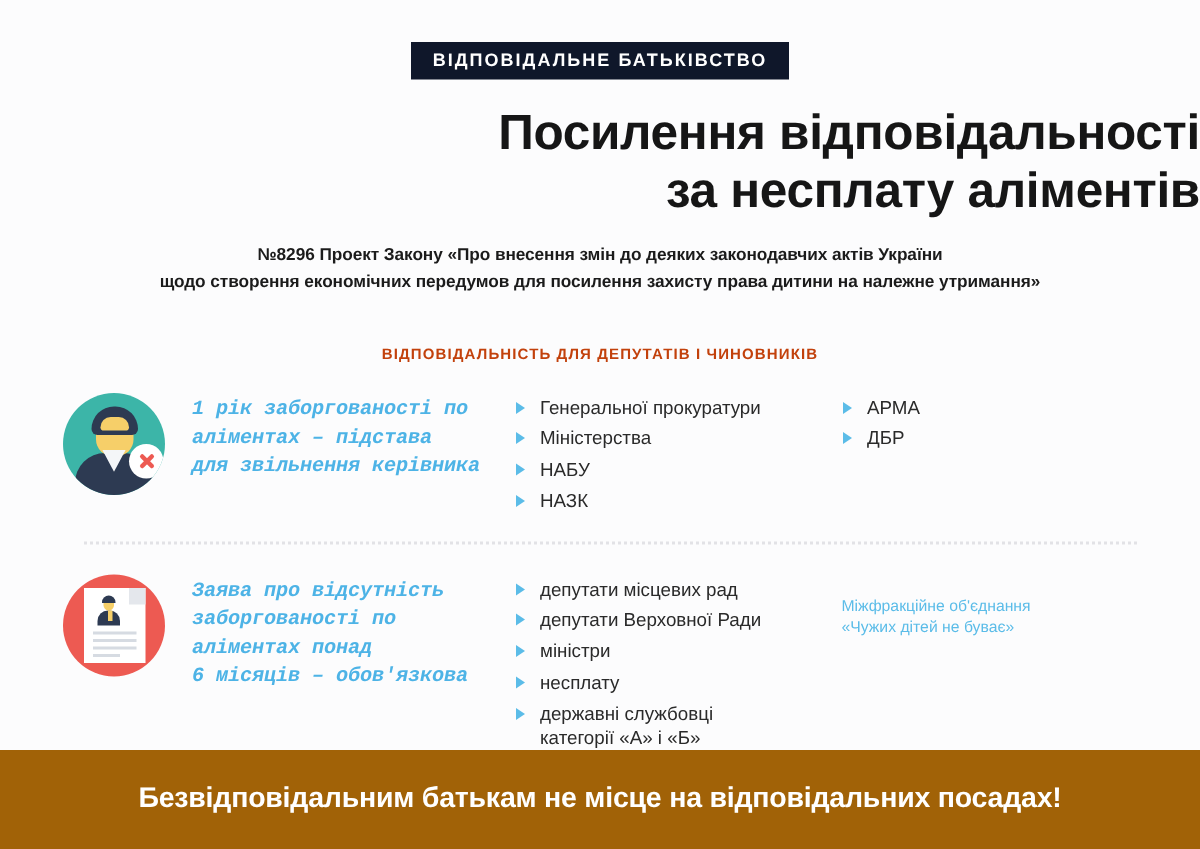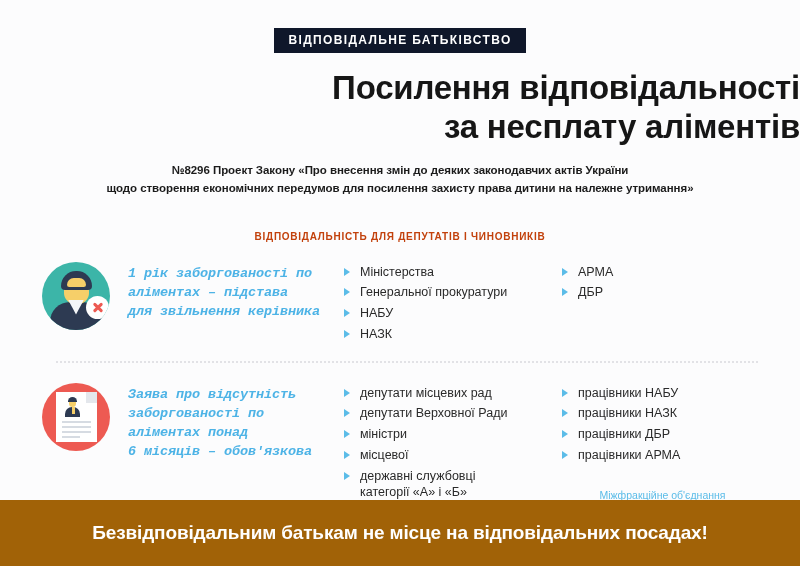--- a/index.html
+++ b/index.html
@@ -308,22 +308,22 @@
     height: 0;
     border-left: 6px solid #5bbce8;
     border-top: 4.5px solid transparent;
     border-bottom: 4.5px solid transparent;
   }
   ul.blist li .sub {
     display: block;
   }
 
   .credit {
-    margin-top: 24px;
-    text-align: center;
+    margin-top: 12px;
+    text-align: left;
     color: #5bbce8;
     font-size: 10.5px;
     line-height: 1.42;
     padding-right: 2px;
   }
   .credit .line { display: block; }
 
   
   .banner {
     position: absolute;
@@ -385,22 +385,22 @@
         <div class="caption">
           <span class="line">1 рік заборгованості по</span>
           <span class="line">аліментах – підстава</span>
           <span class="line">для звільнення керівника</span>
         </div>
       </div>
 
       <div class="lists">
         <div class="col-a">
           <ul class="blist">
+            <li><span>Генеральної прокуратури</span></li>
             <li><span>Міністерства</span></li>
-            <li><span>Генеральної прокуратури</span></li>
             <li><span>НАБУ</span></li>
             <li><span>НАЗК</span></li>
           </ul>
         </div>
         <div class="col-b">
           <ul class="blist">
             <li><span>АРМА</span></li>
             <li><span>ДБР</span></li>
           </ul>
         </div>
@@ -437,34 +437,28 @@
           <span class="line">6 місяців – обов'язкова</span>
         </div>
       </div>
 
       <div class="lists">
         <div class="col-a">
           <ul class="blist">
             <li><span>депутати місцевих рад</span></li>
             <li><span>депутати Верховної Ради</span></li>
             <li><span>міністри</span></li>
-            <li><span>місцевої</span></li>
+            <li><span>несплату</span></li>
             <li>
               <span>державні службовці</span>
               <span class="sub">категорії «А» і «Б»</span>
             </li>
           </ul>
         </div>
         <div class="col-b">
-          <ul class="blist">
-            <li><span>працівники НАБУ</span></li>
-            <li><span>працівники НАЗК</span></li>
-            <li><span>працівники ДБР</span></li>
-            <li><span>працівники АРМА</span></li>
-          </ul>
           <div class="credit">
             <span class="line">Міжфракційне об'єднання</span>
             <span class="line">«Чужих дітей не буває»</span>
           </div>
         </div>
       </div>
     </div>
 
   </div>
 

